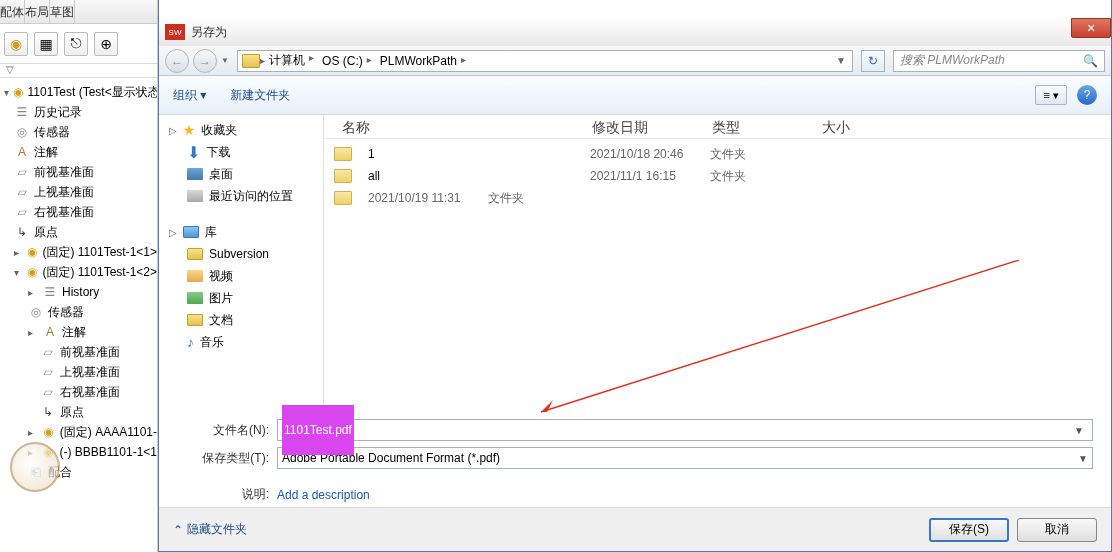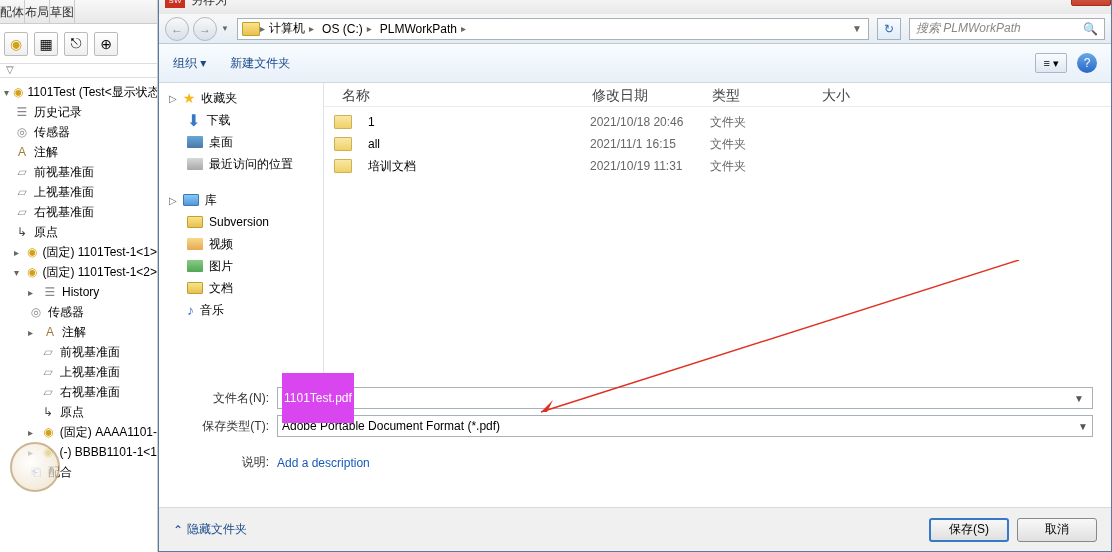--- a/index.html
+++ b/index.html
@@ -21,35 +21,35 @@
 .ico-cube { color: #d4a017; }
 .ico-plane { color: #888; }
 .ico-doc { color: #a07838; }
 .ico-sensor { color: #888; }
 .ico-orig { color: #444; }
 .expander { width: 10px; color: #666; font-size: 10px; }
 .mascot { position: absolute; left: 10px; bottom: 60px; width: 50px; height: 50px; border-radius: 50%; background: radial-gradient(circle at 40% 40%, #fff, #e8d8b8); border: 2px solid #b89868; opacity: 0.7; }
 
 
 .dialog { position: absolute; left: 158px; top: 0; width: 954px; height: 552px; background: #fff; border: 1px solid #5a7aa0; border-top: none; }
-.titlebar { height: 14px; background: #f0f0f0; display: flex; align-items: center; position: relative; }
+.titlebar { height: 14px; background: #f0f0f0; display: flex; align-items: center; position: relative; margin-top: 32px; }
 .titlebar-main { position: absolute; left: 0; top: -14px; height: 28px; width: 100%; display: flex; align-items: center; background: linear-gradient(#fff,#e8e8e8); }
 .title-icon { width: 20px; height: 16px; background: #c83020; margin: 0 6px; position: relative; font-size: 8px; color: #fff; display: flex; align-items: center; justify-content: center; }
 .title-text { font-size: 12px; color: #333; }
 .close-btn { position: absolute; right: 0; top: -14px; width: 40px; height: 20px; background: linear-gradient(#e07860,#c84030); color: #fff; display: flex; align-items: center; justify-content: center; font-size: 11px; border: 1px solid #a03020; border-radius: 0 0 2px 2px; }
 
 .navbar { height: 30px; background: linear-gradient(#f8f8f8,#e4ecf4); border-bottom: 1px solid #c0c8d0; display: flex; align-items: center; padding: 0 6px; gap: 4px; }
 .nav-btn { width: 24px; height: 24px; border-radius: 50%; border: 1px solid #b0b8c0; background: linear-gradient(#f8f8f8,#d8e0e8); display: flex; align-items: center; justify-content: center; color: #888; font-size: 12px; }
 .nav-drop { width: 12px; font-size: 8px; color: #666; }
 .breadcrumb { flex: 1; height: 22px; background: #fff; border: 1px solid #a8b0b8; display: flex; align-items: center; padding-left: 4px; font-size: 12px; }
-.bc-seg { display: flex; align-items: center; gap: 4px; padding: 0 4px; }
+.bc-seg { display: flex; align-items: flex-start; gap: 4px; padding: 0 4px; }
 .bc-arrow { color: #666; font-size: 10px; }
 .bc-folder { width: 18px; height: 14px; background: linear-gradient(#f8e488,#e8c050); border: 1px solid #c0a030; border-radius: 1px; }
 .refresh { width: 24px; height: 22px; border: 1px solid #a8b0b8; background: linear-gradient(#f8fcff,#e0ecf8); display: flex; align-items: center; justify-content: center; font-size: 12px; color: #3868a8; margin-left: 4px; }
-.search-box { width: 196px; height: 22px; background: #fff; border: 1px solid #a8b0b8; margin-left: 4px; display: flex; align-items: center; padding: 0 6px; font-size: 12px; color: #888; font-style: italic; }
+.search-box { width: 212px; height: 22px; background: #fff; border: 1px solid #a8b0b8; margin-left: 4px; display: flex; align-items: center; padding: 0 6px; font-size: 12px; color: #888; font-style: italic; }
 .search-box .mag { margin-left: auto; color: #4878b8; font-style: normal; }
 
 .toolbar2 { height: 39px; background: linear-gradient(#f8fcff,#e8f0f8); border-bottom: 1px solid #d0d8e0; display: flex; align-items: center; padding: 0 14px; font-size: 12px; gap: 24px; }
 .toolbar2 .link { color: #1a4a8a; }
 .toolbar2-right { margin-left: auto; display: flex; gap: 10px; align-items: center; }
 .view-btn { width: 32px; height: 20px; border: 1px solid #a8b8c8; background: linear-gradient(#f8fcff,#e0e8f0); border-radius: 2px; display: flex; align-items: center; justify-content: center; font-size: 11px; }
 .help-btn { width: 20px; height: 20px; border-radius: 50%; background: linear-gradient(#68a8e8,#2868c8); color: #fff; display: flex; align-items: center; justify-content: center; font-size: 12px; }
 
 .body-area { display: flex; height: 292px; }
 .sidebar { width: 165px; border-right: 1px solid #e0e4e8; overflow: hidden; padding: 4px 0; font-size: 12px; }
@@ -310,21 +310,20 @@
           <span class="fa-cell" style="width:110px;color:#666">文件夹</span>
         </div>
         <div class="fa-row">
           <span class="fa-folder-ico"></span>
           <span class="fa-cell" style="width:222px">all</span>
           <span class="fa-cell" style="width:120px;color:#666">2021/11/1 16:15</span>
           <span class="fa-cell" style="width:110px;color:#666">文件夹</span>
         </div>
         <div class="fa-row">
           <span class="fa-folder-ico"></span>
-          <span class="fa-cell" style="width:222px">培训文档</span>
           <span class="fa-cell" style="width:120px;color:#666">2021/10/19 11:31</span>
           <span class="fa-cell" style="width:110px;color:#666">文件夹</span>
         </div>
       </div>
     </div>
   </div>
 
   <div class="bottom-form">
     <div class="form-row">
       <div class="form-label">文件名(N):</div>

